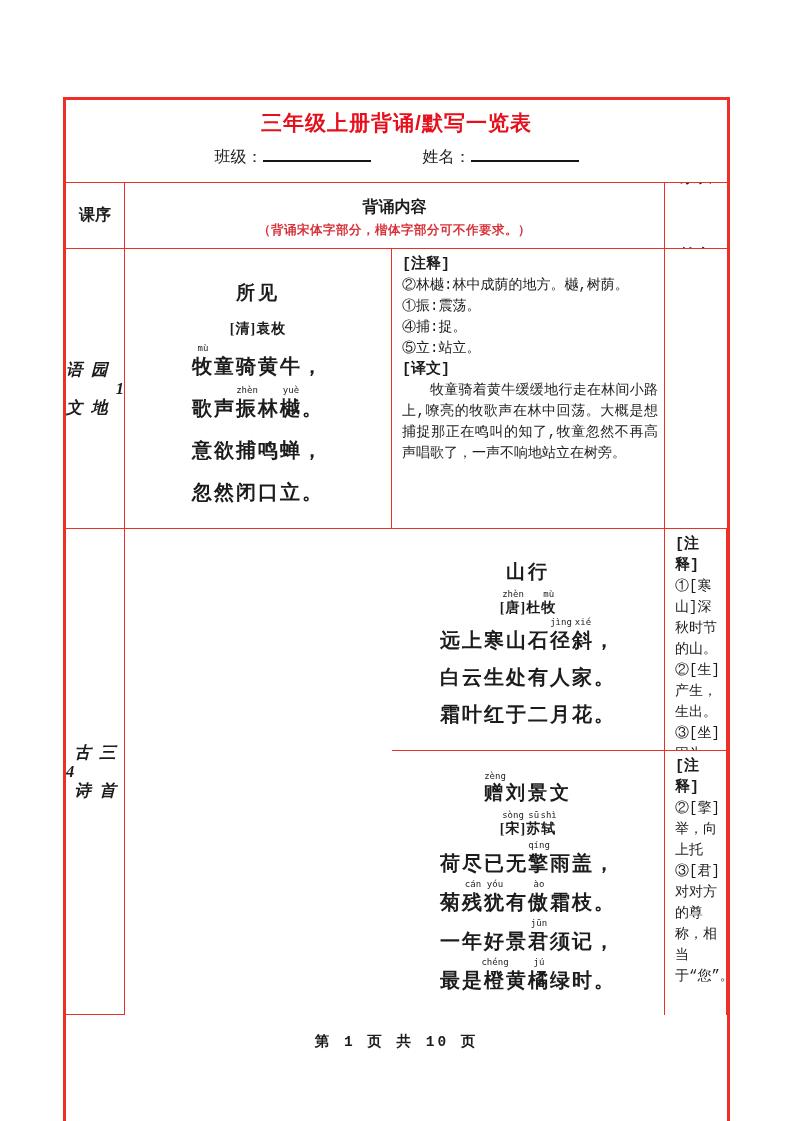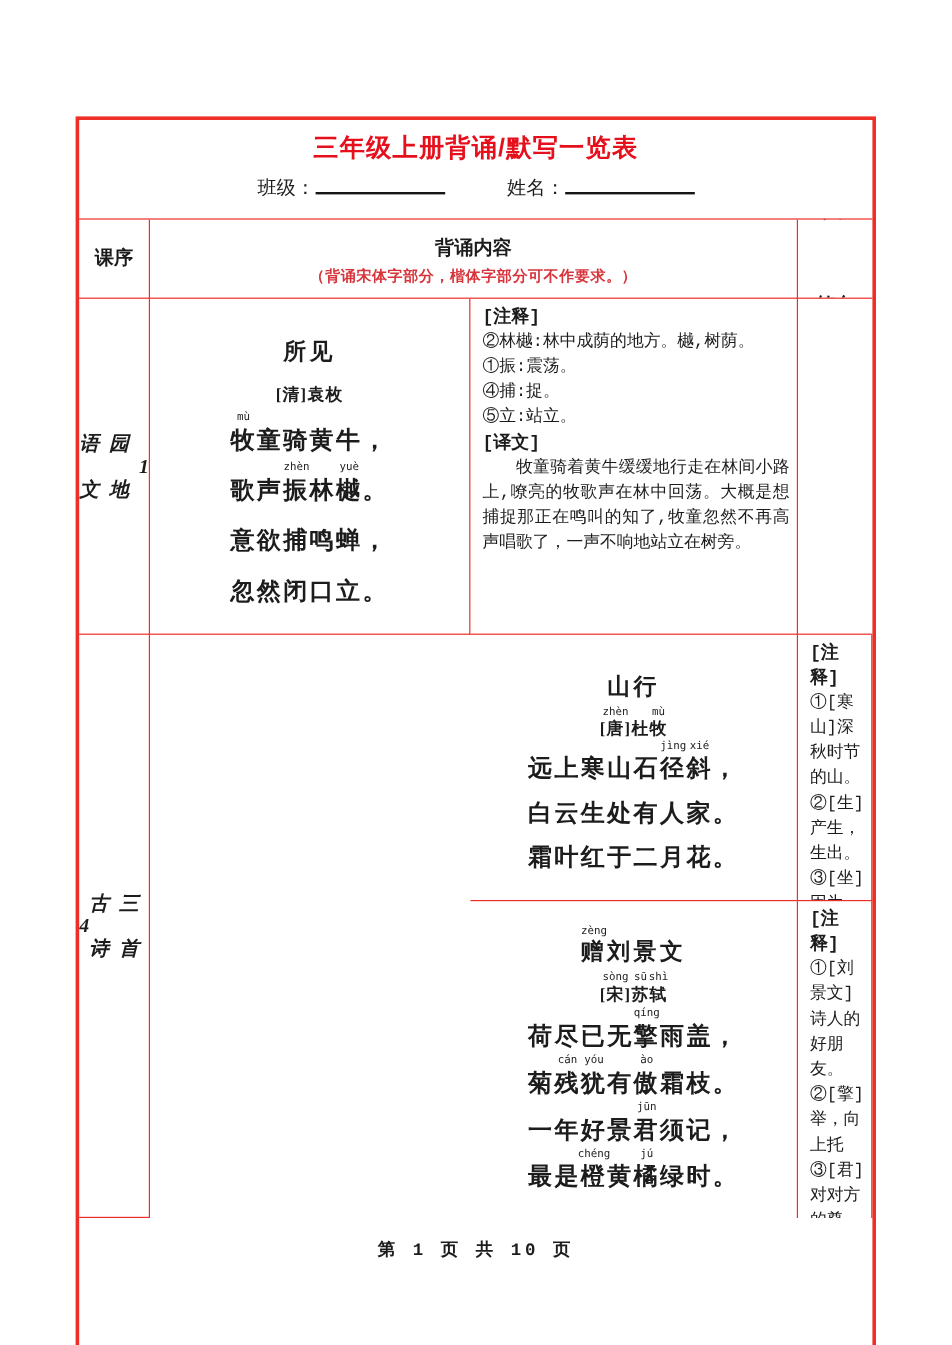--- a/index.html
+++ b/index.html
@@ -234,21 +234,20 @@
       <div class="poem-line">
           <span class="seg">最是</span>
           <span class="seg">橙<span class="py">chéng</span></span>
           <span class="seg">黄</span>
           <span class="seg">橘<span class="py">jú</span></span>
           <span class="seg">绿时。</span>
         </div>
     </div>
     <div class="cell notes-cell no-bb">
       <div class="note-label">[注释]</div>
-      <div>①[刘景文]诗人的好朋友。</div>
       <div>②[擎]举，向上托</div>
       <div>③[君]对对方的尊称，相当于“您”。</div>
 
     </div>
 
   </div>
 </div>
 
 <div class="footer">第 1 页 共 10 页</div>
 

